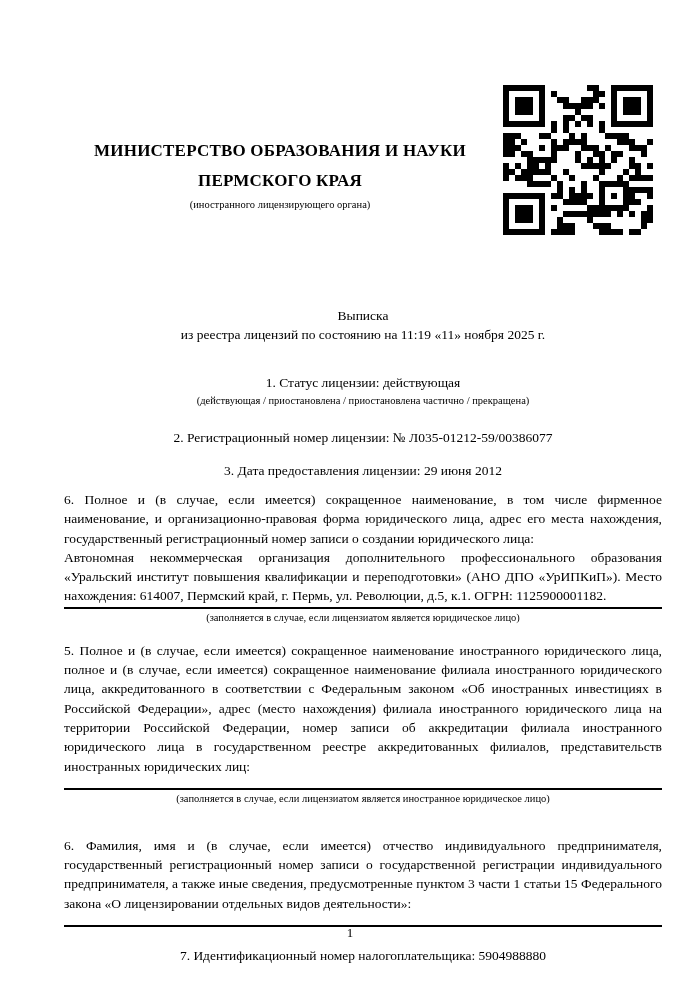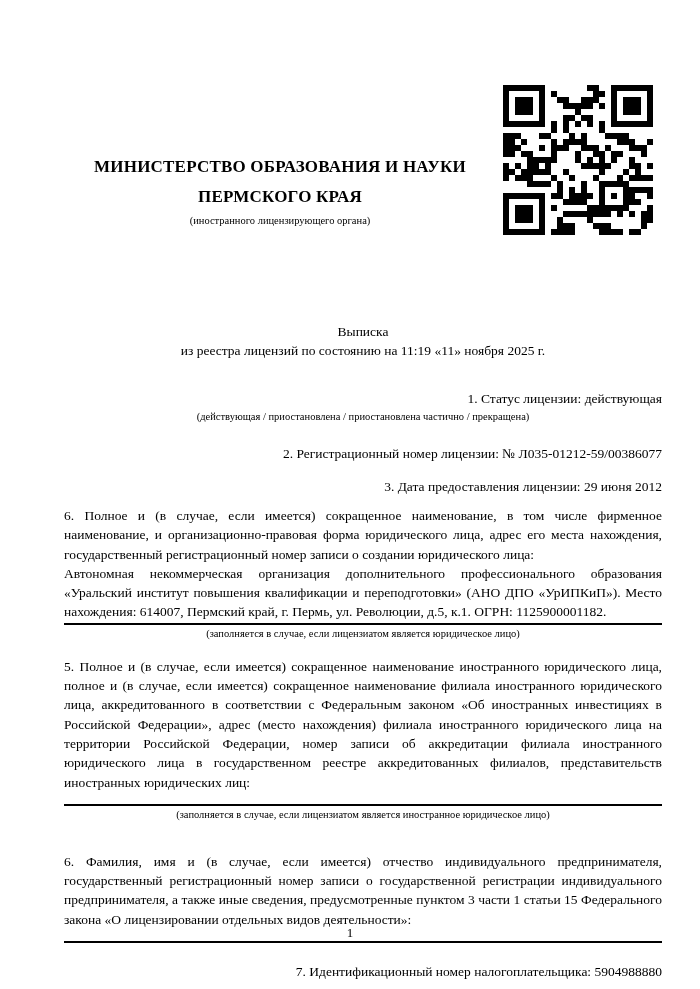--- a/index.html
+++ b/index.html
@@ -7,21 +7,21 @@
     position:relative;
     width:700px;height:989px;
     background:#ffffff;
     font-family:"Liberation Serif","DejaVu Serif",serif;
     color:#000;
     box-sizing:border-box;
     overflow:hidden;
   }
   .body-col{
     position:absolute;
-    left:64px;top:16px;width:598px;
+    left:64px;top:0;width:598px;
   }
   
   .qr{
     position:absolute;left:503px;top:85px;width:150px;height:150px;
   }
   
   .ministry{
     margin-top:136px;
     width:432px;
     text-align:center;
@@ -41,21 +41,21 @@
   .doc-title{
     margin-top:94px;
     text-align:center;
     font-size:13.5px;
     line-height:19px;
   }
   
   .field-line{
     font-size:13.5px;
     line-height:19px;
-    text-align:right;
+    text-align:center;
   }
   .para{
     font-size:13.5px;
     line-height:19.3px;
     text-align:justify;
   }
   .caption{
     font-size:10.5px;
     line-height:14px;
     text-align:center;

